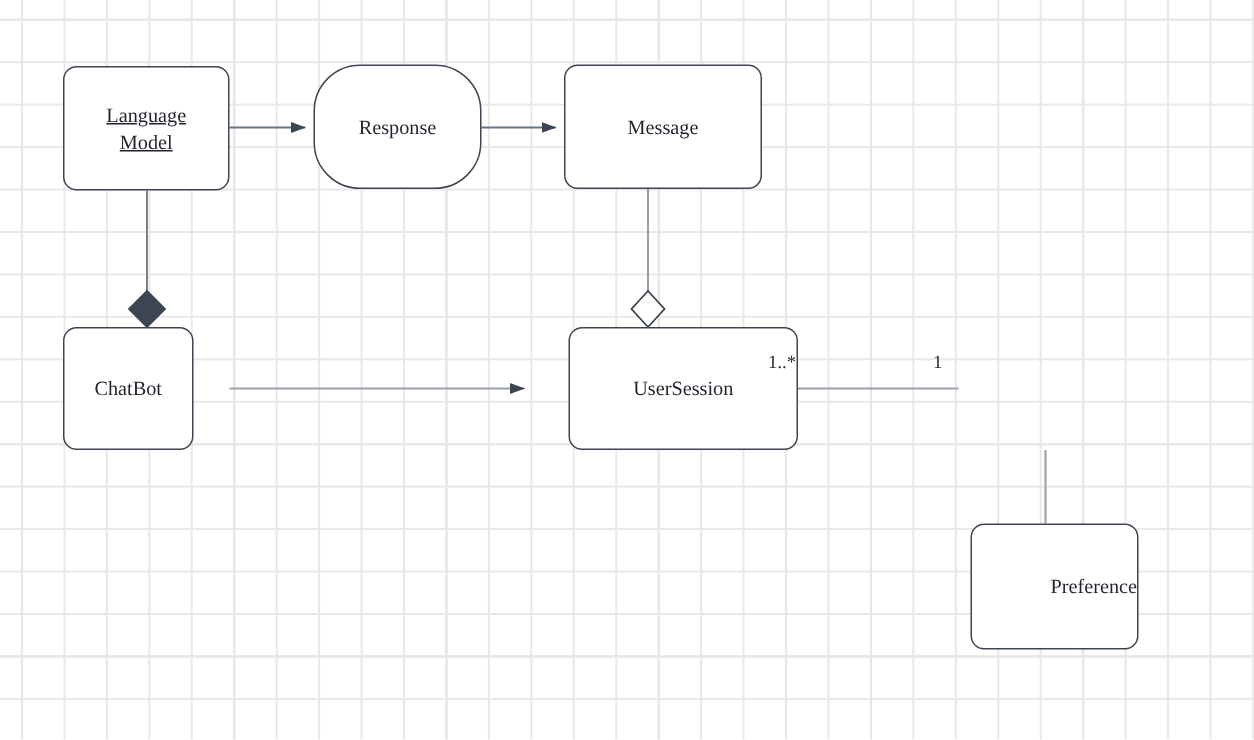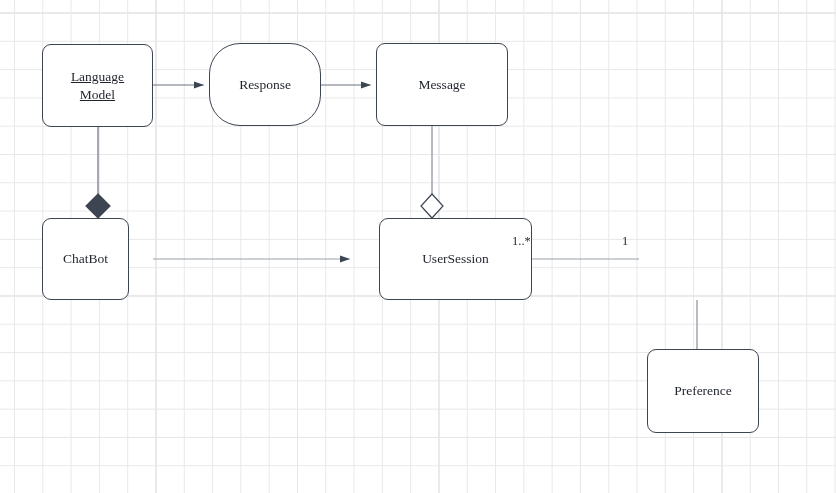--- a/index.html
+++ b/index.html
@@ -121,21 +121,21 @@
 
   <div class="node" style="left:42px; top:218px; width:87px; height:82px;">
     <span>ChatBot</span>
   </div>
 
   <div class="node" style="left:355px; top:218px; width:153px; height:82px;margin-left:24px;">
     <span>UserSession</span>
   </div>
 
 
-  <div class="node" style="left:647px; top:349px; width:112px; height:84px;">
+  <div class="node" style="left:647px; top:349px; width:112px; height:84px;justify-content:flex-end;">
     <span>Preference</span>
   </div>
 
   <div class="edge-label" style="left:512px; top:234px;">1..*</div>
 
   <div class="edge-label" style="left:622px; top:234px;">1</div>
 
 </div>
 
 </body></html>

